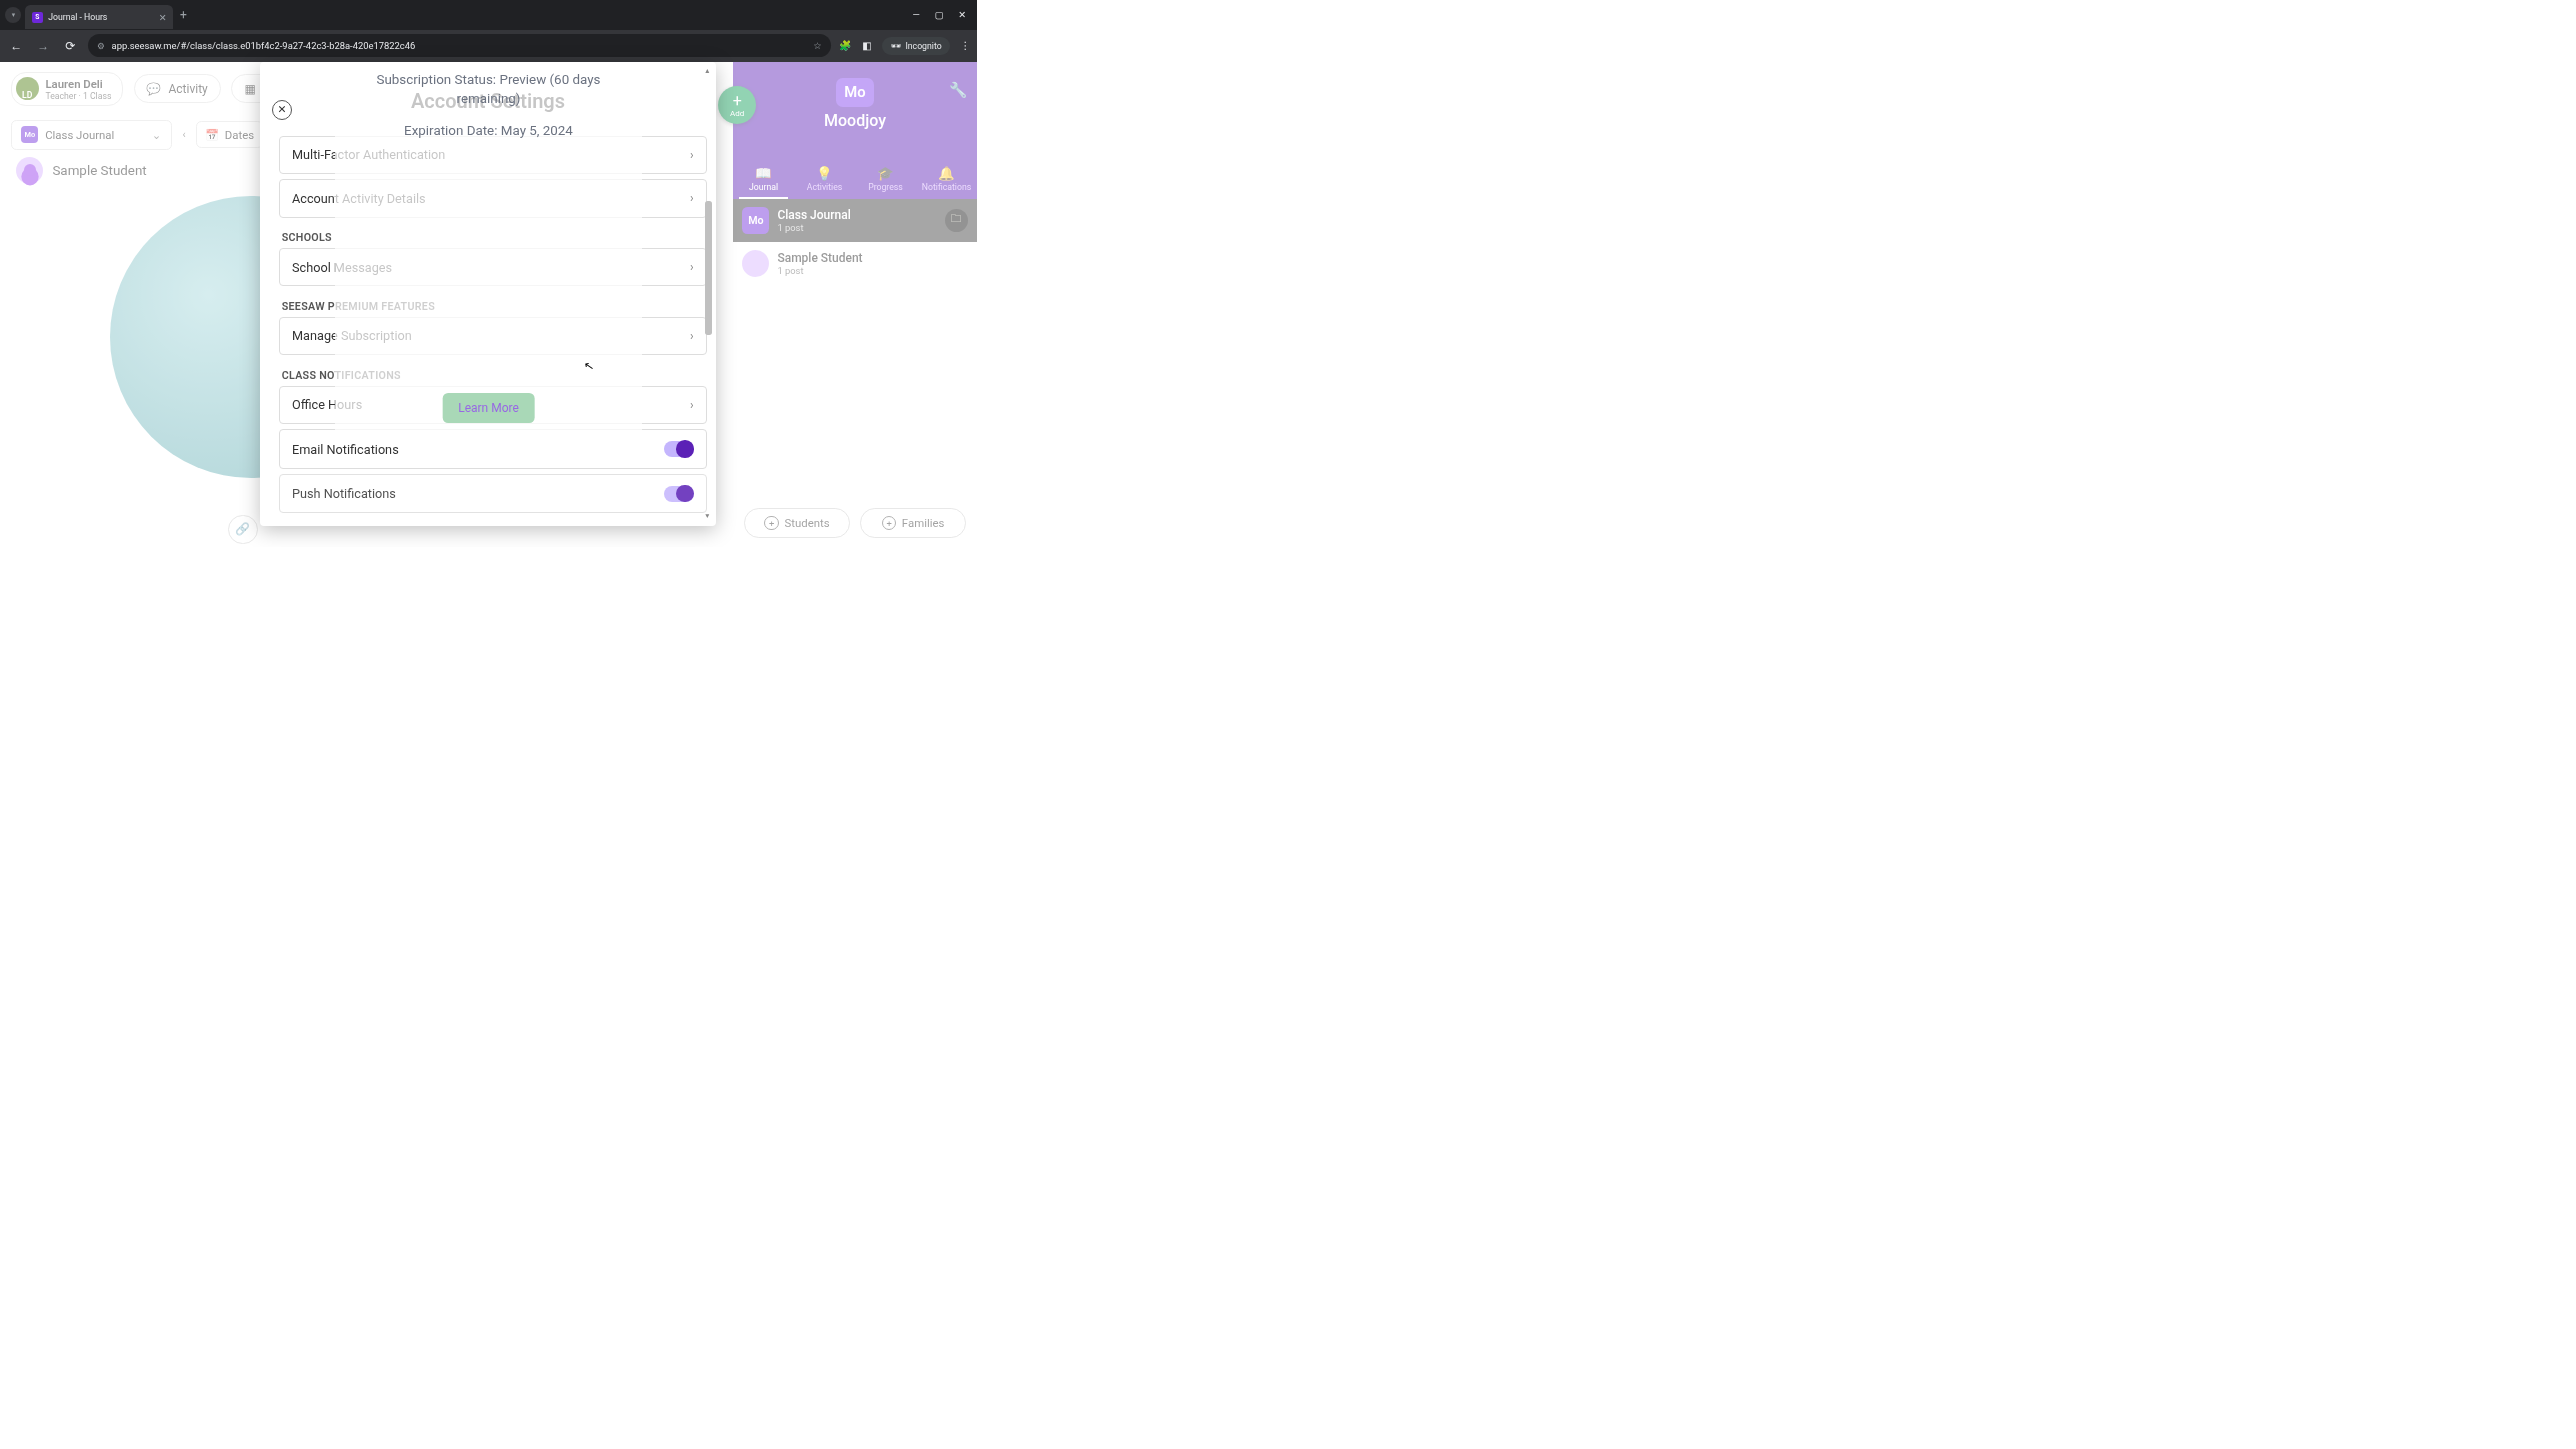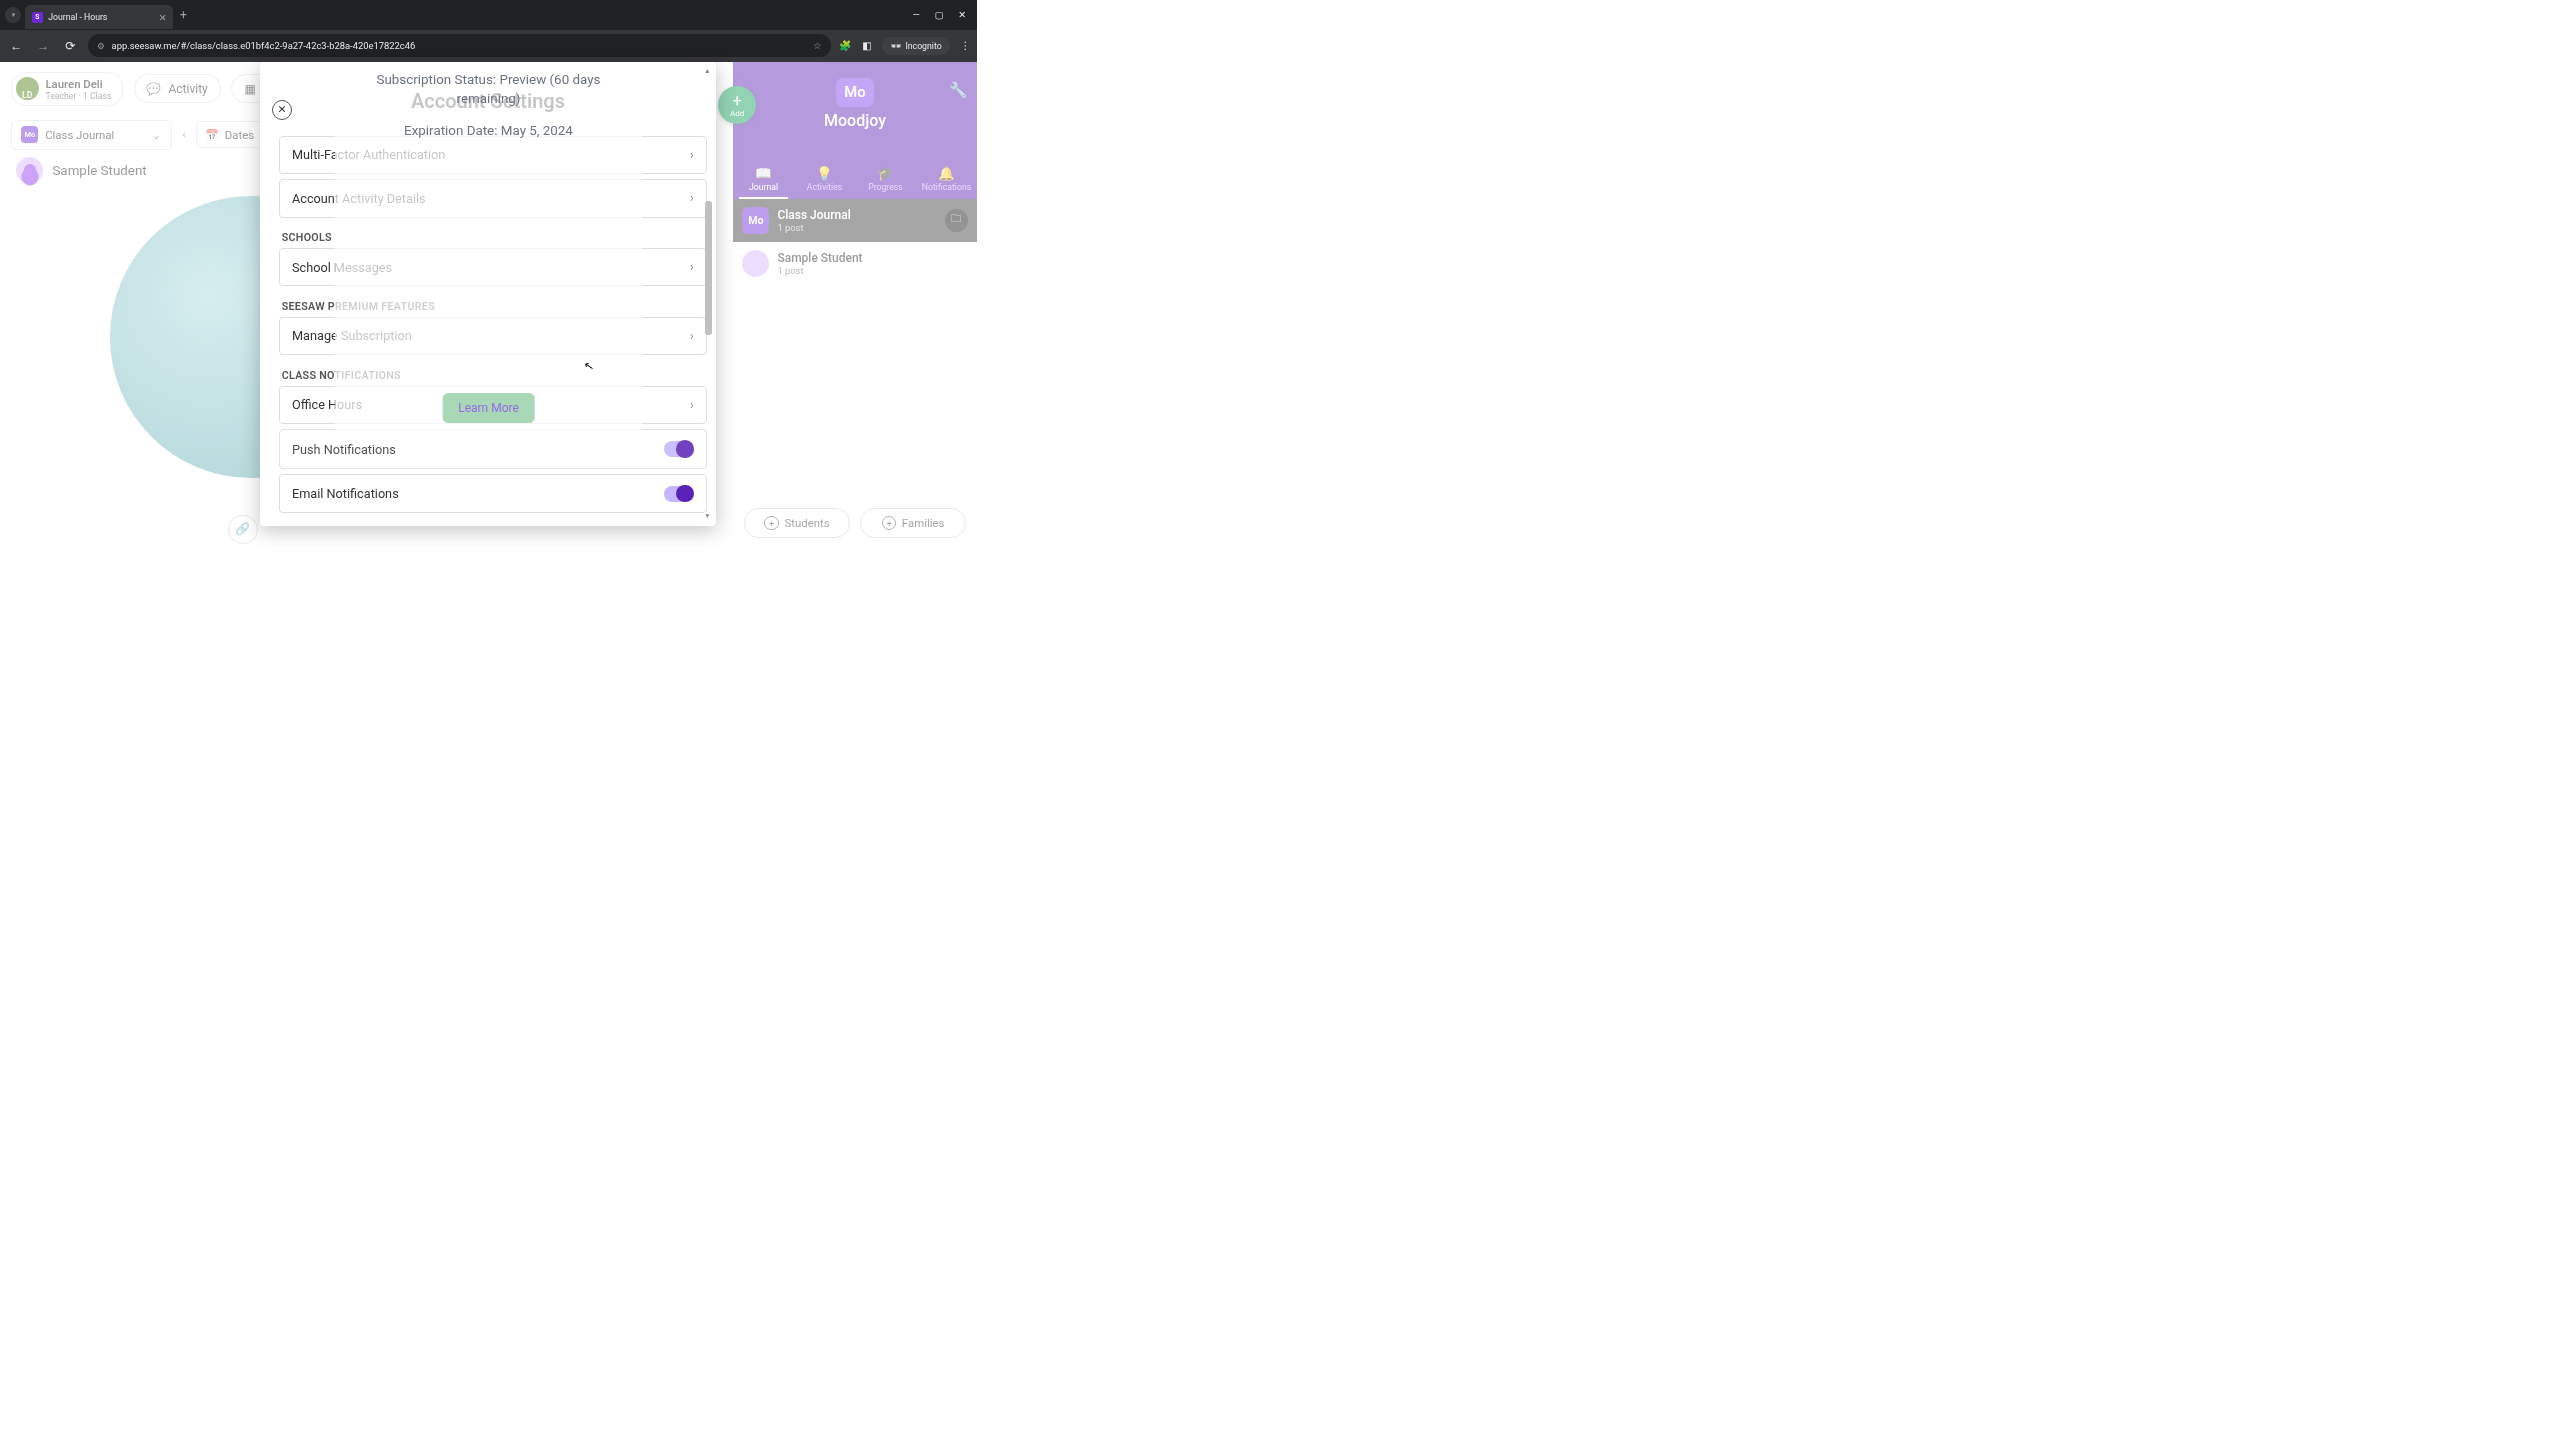--- a/index.html
+++ b/index.html
@@ -259,26 +259,26 @@
       <div class="row">
         <span>Manage Subscription</span>
         <span class="gt">›</span>
       </div>
 
       <div class="sect-title">CLASS NOTIFICATIONS</div>
       <div class="row">
         <span>Office Hours</span>
         <span class="gt">›</span>
       </div>
+      <div class="row">
+        <span>Email Notifications</span>
+        <span class="toggle"></span>
+      </div>
       <div class="row" style="opacity:0.85;">
         <span>Push Notifications</span>
-        <span class="toggle"></span>
-      </div>
-      <div class="row">
-        <span>Email Notifications</span>
         <span class="toggle"></span>
       </div>
     </div>
     <div class="modal-scroll-ind">
       <div class="scroll-thumb"></div>
     </div>
   </div>
 
   <div class="sub-overlay">
     <p>Subscription Status: Preview (60 days remaining)</p>

